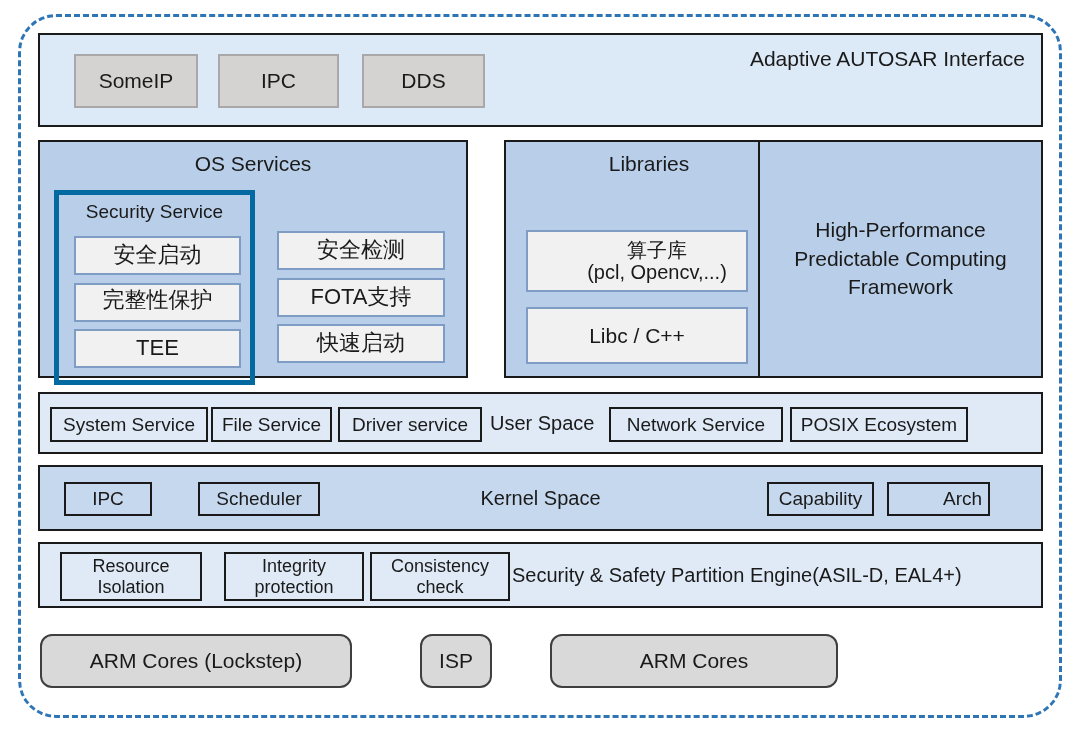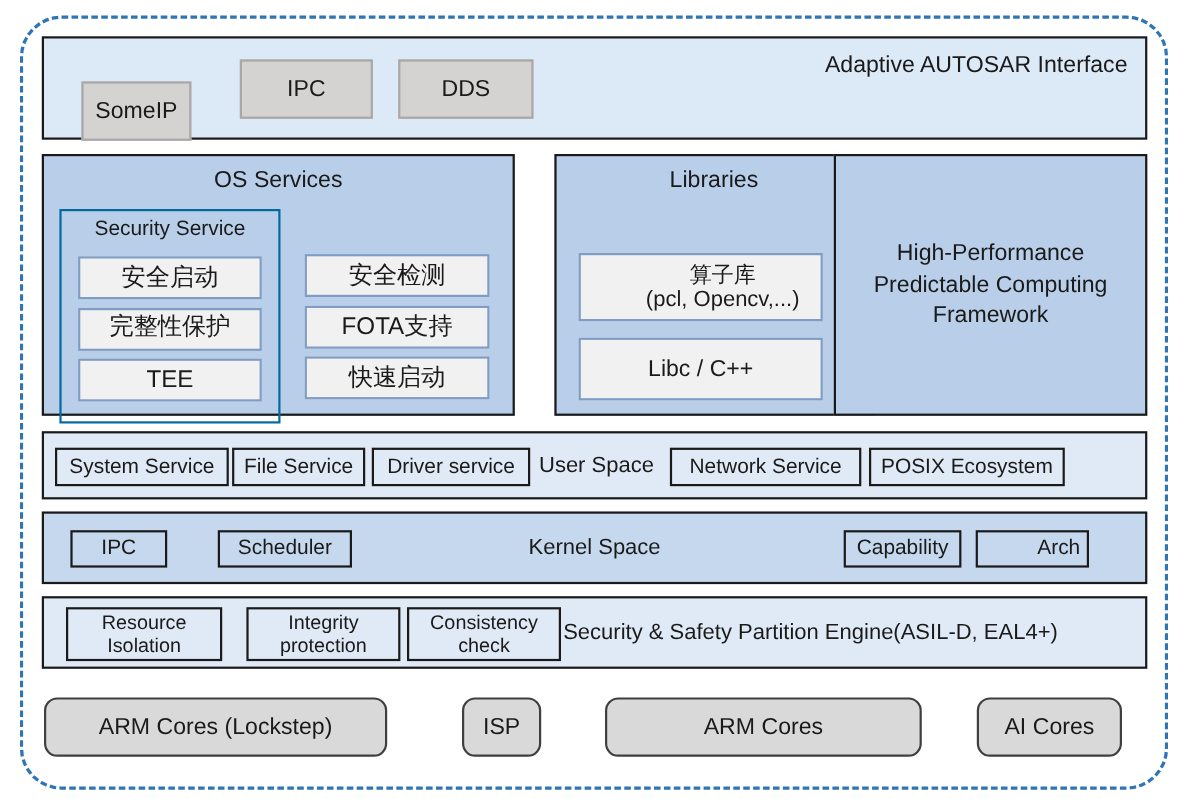--- a/index.html
+++ b/index.html
@@ -9,34 +9,34 @@
 
   .outer-dash { position:absolute; left:18px; top:14px; width:1044px; height:704px;
                 border:3px dashed #2e75b6; border-radius:38px; }
 
   
   .bar-top { position:absolute; left:38px; top:33px; width:1005px; height:94px;
              background:#dce9f6; border:2px solid #1a1a1a; }
   .bar-top-title { position:absolute; top:12px; right:16px; font-size:21px; }
   .chip { position:absolute; top:19px; height:54px; background:#d5d2d2; border:2px solid #a9a7a7;
           display:flex; align-items:center; justify-content:center; font-size:21px; }
-  .chip-someip { left:34px;  width:100px;margin-top:20px; }
+  .chip-someip { left:34px;  width:124px; }
   .chip-ipc    { left:178px; width:121px; }
   .chip-dds    { left:322px; width:123px; }
 
   
   .block { position:absolute; top:140px; height:238px; background:#b9cfe9; border:2px solid #1a1a1a; }
   .block-os   { left:38px;  width:430px; }
   .block-lib  { left:504px; width:290px; }
   .block-hpc  { left:758px; width:285px; display:flex; align-items:center; justify-content:center; }
   .block-title { position:absolute; top:10px; left:0; width:100%; text-align:center; font-size:21px; }
   .hpc-label { width:240px; text-align:center; font-size:21px; line-height:1.35; }
 
   .sec-box { position:absolute; left:14px; top:48px; width:201px; height:195px;
-             border:2px solid #0369a1; }
+             border:5px solid #0369a1; }
   .sec-title { position:absolute; top:6px; left:0; width:100%; text-align:center; font-size:19px; }
   .inner-box { position:absolute; background:#f1f1f1; border:2px solid #7f9cc4;
                display:flex; align-items:center; justify-content:center;
                font-size:22px; text-align:center; line-height:1.1; }
   .sec-item   { left:15px; width:167px; height:39px; }
   .sec-item-0 { top:41px; }  .sec-item-1 { top:88px;font-family:Liberation Mono, monospace; }  .sec-item-2 { top:134px; }
   .os-right   { left:237px; width:168px; height:39px; }
   .os-right-0 { top:89px; }  .os-right-1 { top:136px; } .os-right-2 { top:182px; }
 
   .lib-box1 { left:20px; top:88px;  width:222px; height:62px; flex-direction:column; font-size:20px;padding-left:40px; }
@@ -149,14 +149,13 @@
     </div>
     <div class="tag tag-con">
       <span>Consistency check</span>
     </div>
     <div class="pe-label">Security &amp; Safety  Partition Engine(ASIL-D, EAL4+)</div>
   </div>
 
   <div class="hw-btn hw-0">ARM Cores (Lockstep)</div>
   <div class="hw-btn hw-1">ISP</div>
   <div class="hw-btn hw-2">ARM Cores</div>
-  <div class="hw-btn hw-3">AI Cores</div>
 </div>
 
 </body></html>

